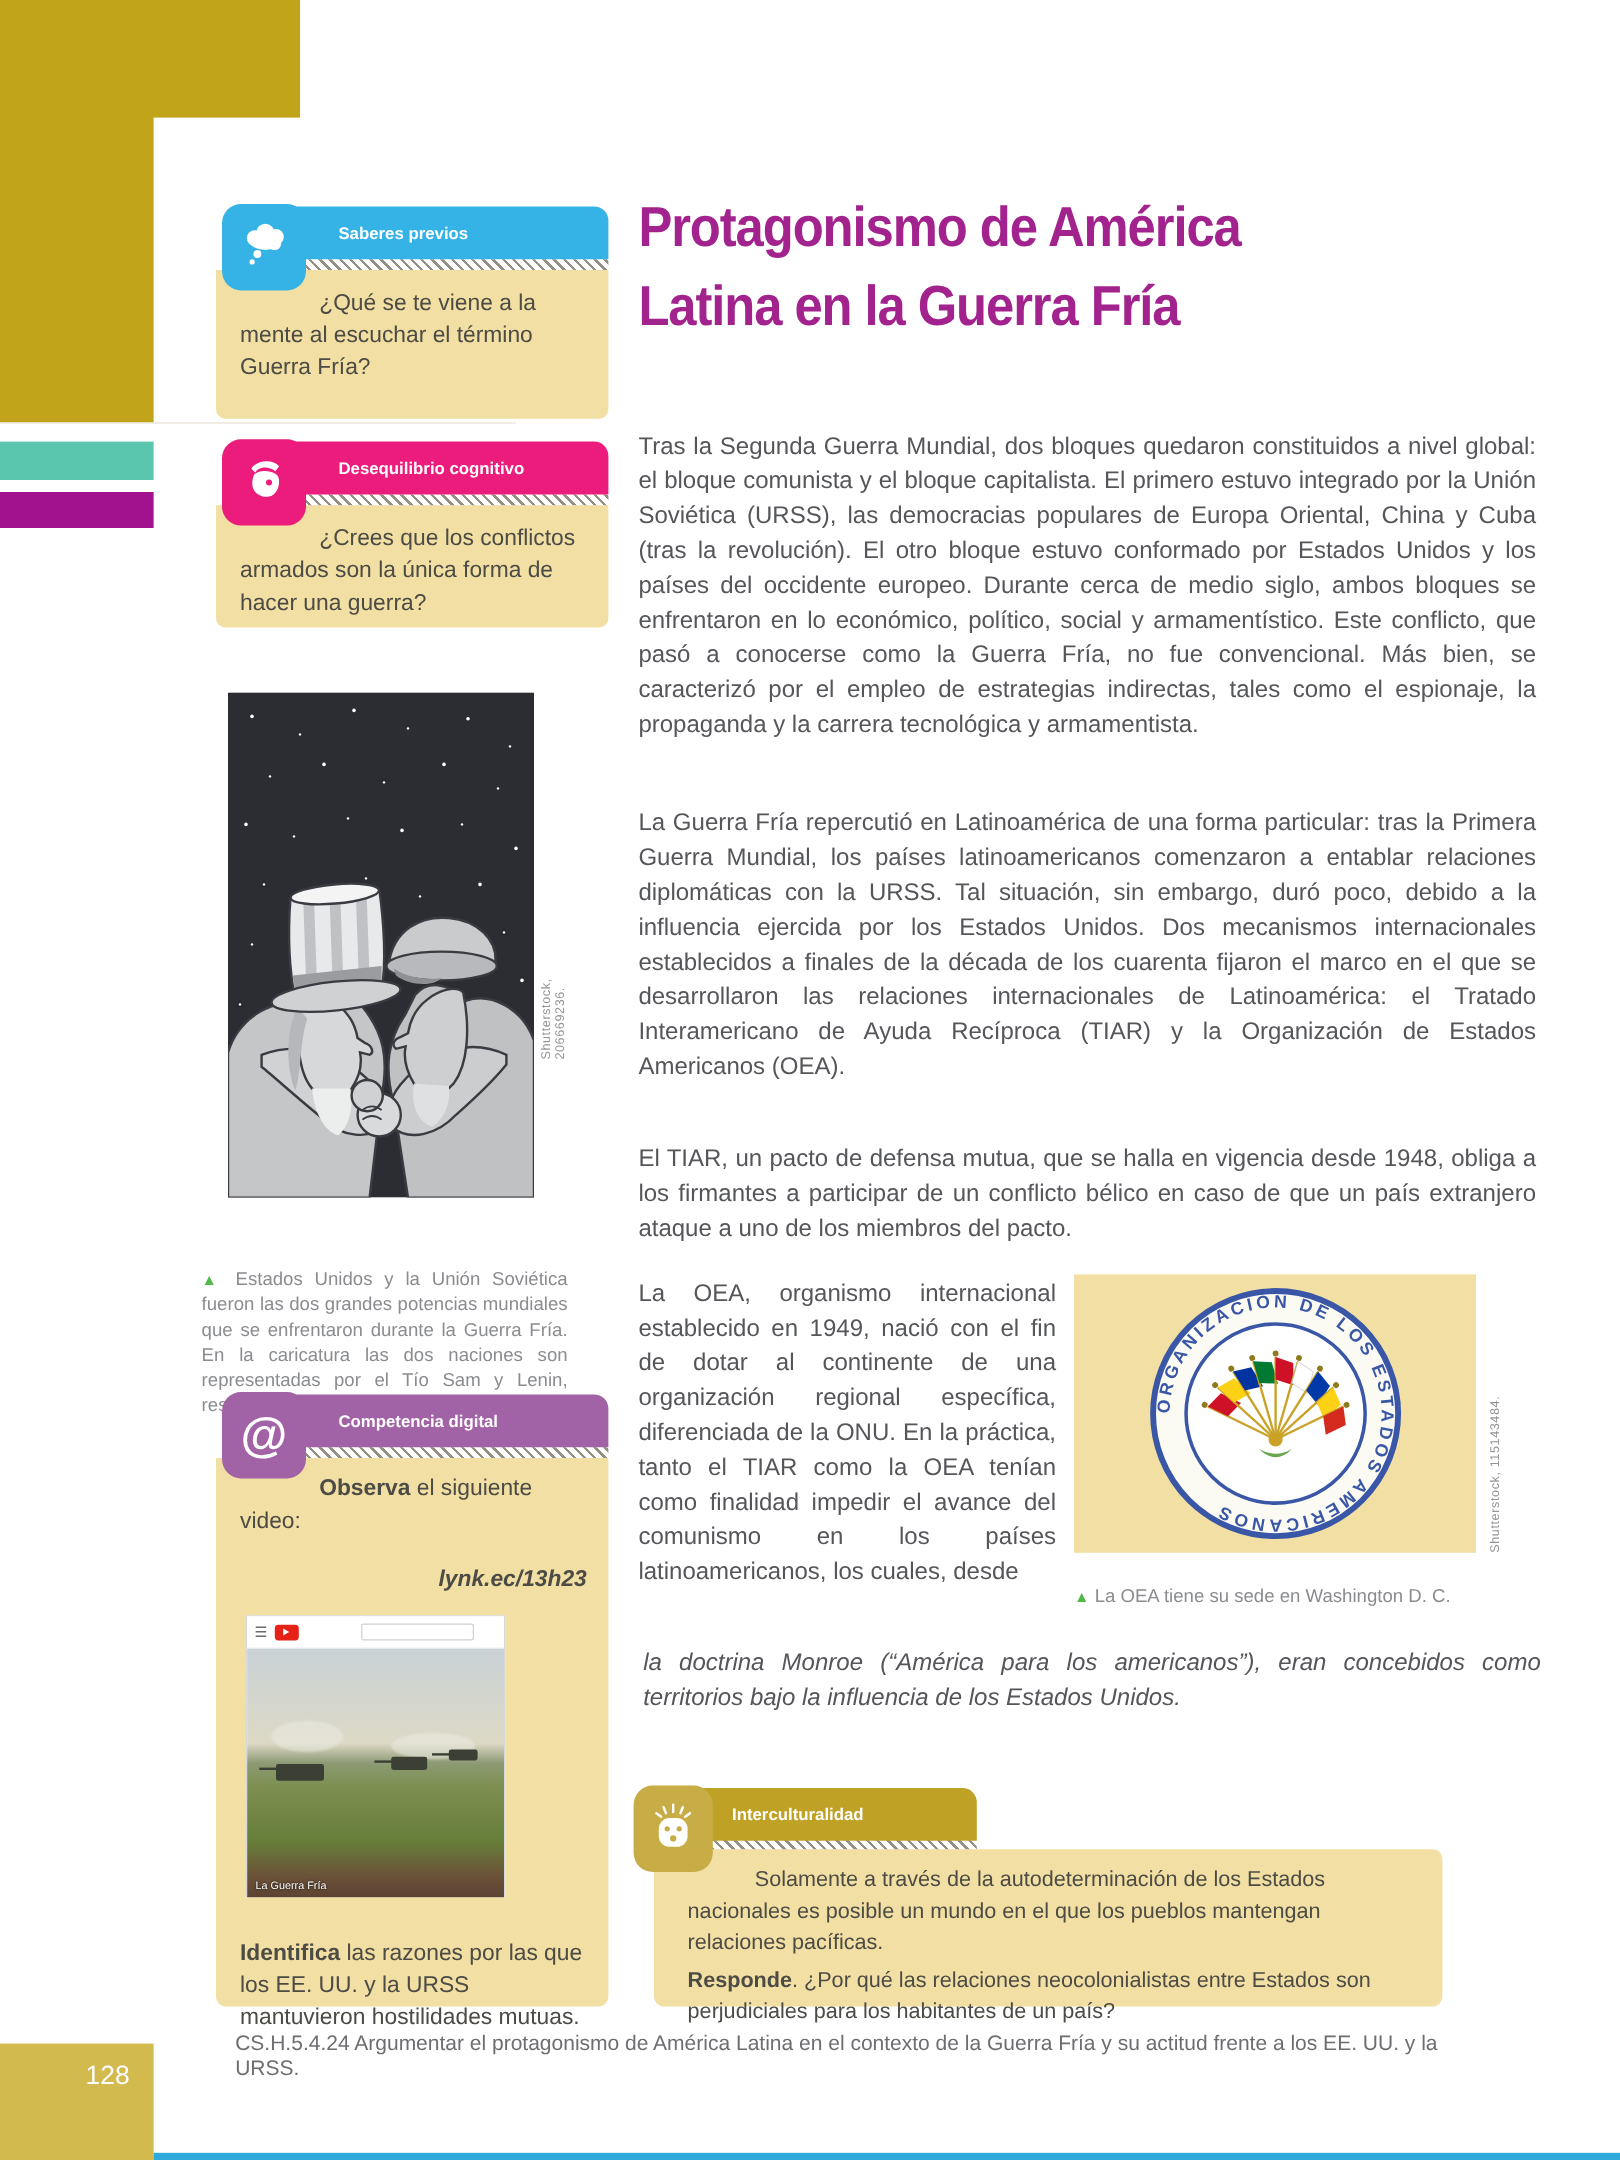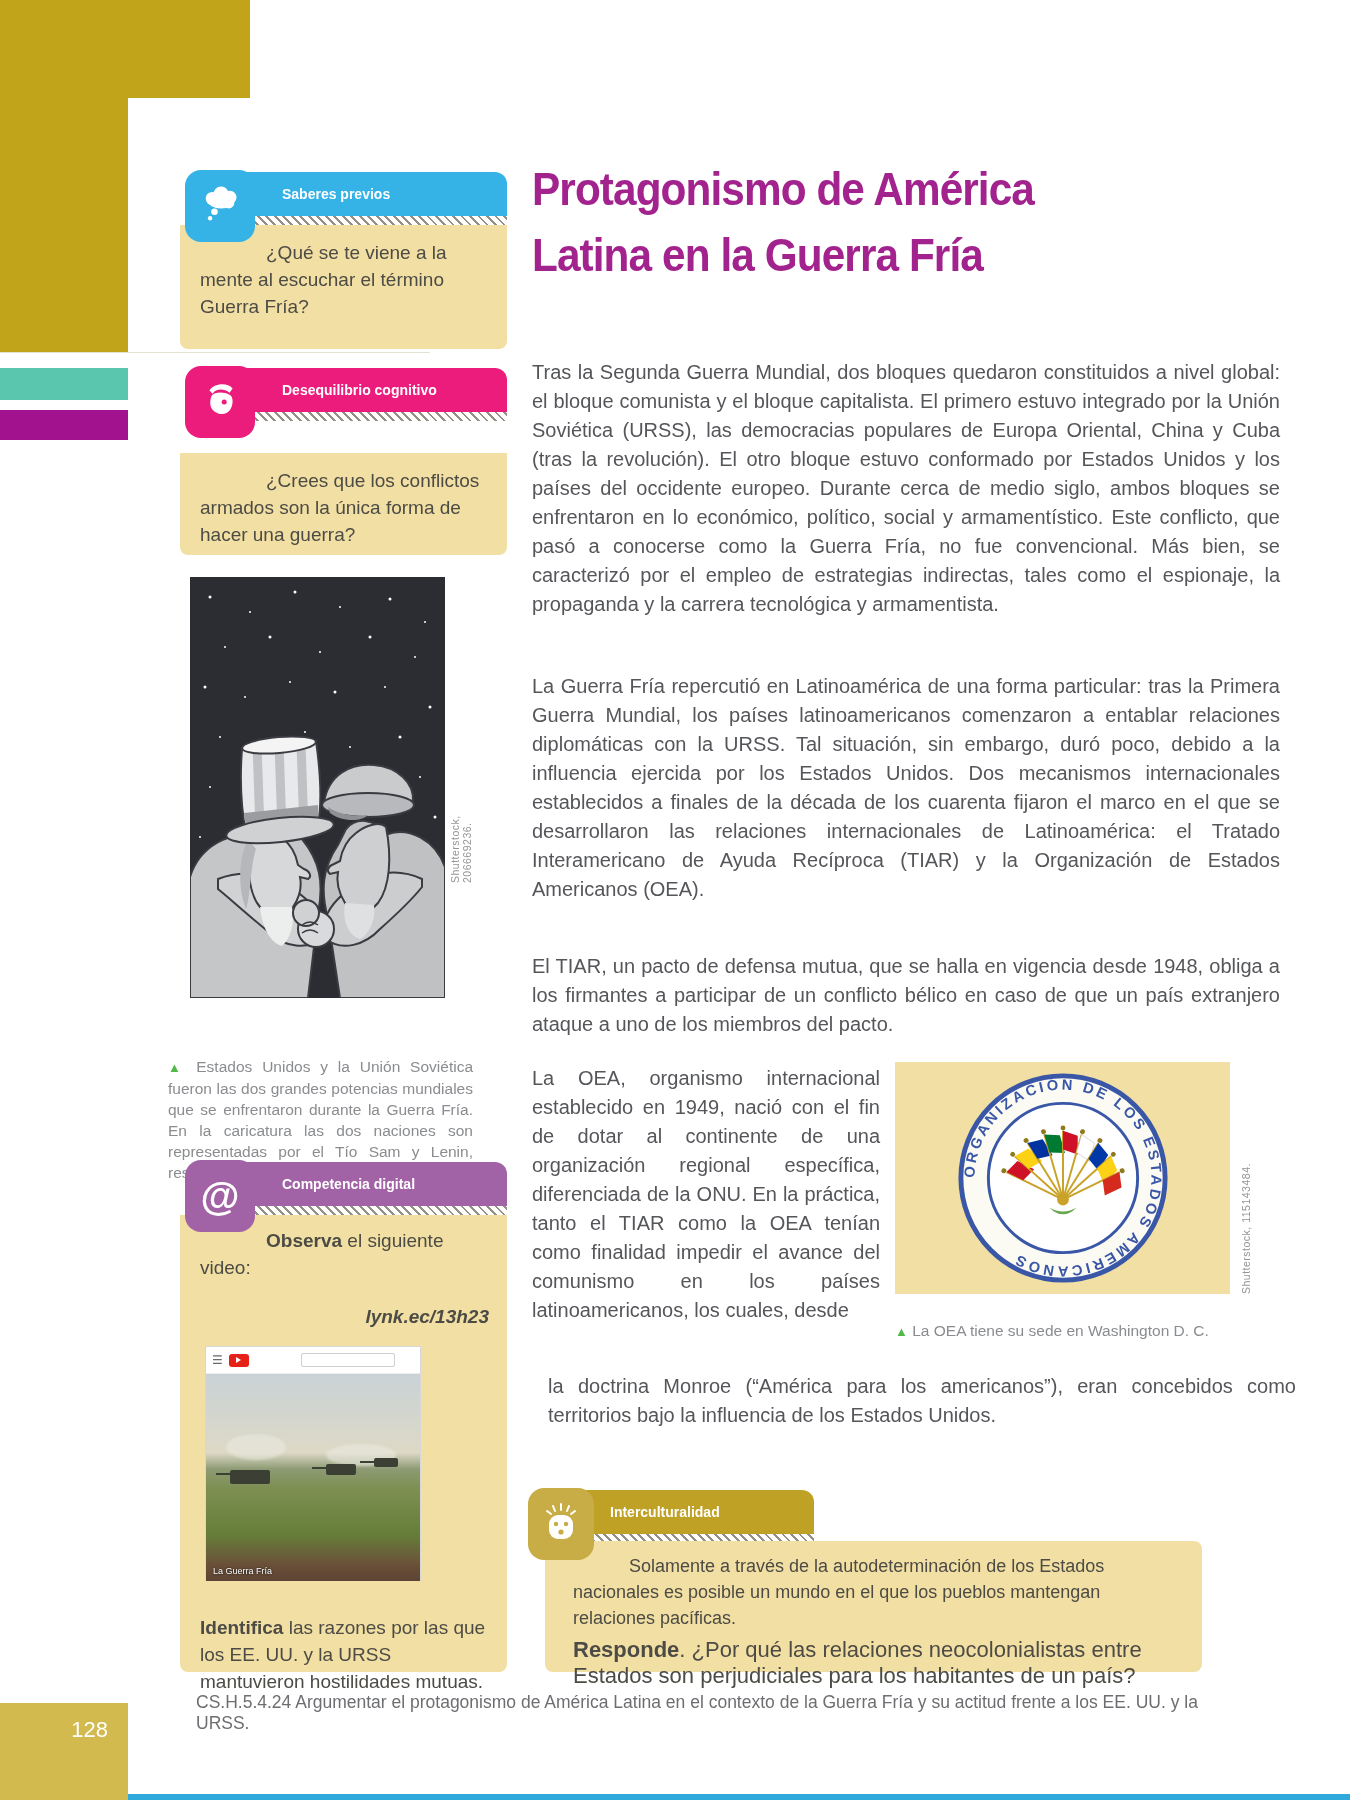--- a/index.html
+++ b/index.html
@@ -106,21 +106,21 @@
           <path d="M12,16 C9,24 11,31 19,33 C27,35 32,29 32,21 C32,18 31,16 29,15 C24,12 15,12 12,16 Z"></path>
         </g>
         <circle cx="24" cy="22" r="2.4" fill="#ec1c7c"></circle>
       </svg>
     </span>
   </div>
   <div class="abs hbar pink" style="left:240px;top:368px;width:267px;">
     <span>Desequilibrio cognitivo</span>
   </div>
   <div class="abs hatch" style="left:240px;top:412px;width:267px;"></div>
-  <div class="abs cream" style="left:180px;top:421px;width:327px;height:102px;padding:14px 18px 0 20px;margin-top:32px;">
+  <div class="abs cream" style="left:180px;top:421px;width:327px;height:102px;padding:14px 18px 0 20px;">
     <p class="indent">¿Crees que los conflictos armados son la única forma de hacer una guerra?</p>
   </div>
 
   <div class="abs" style="left:190px;top:577px;width:255px;height:421px;">
     <svg width="255" height="421" viewBox="0 0 255 421">
       <rect width="255" height="421" fill="#2c2c33"></rect>
       <g fill="#fff">
         <circle cx="20" cy="20" r="1.5"></circle>
           <circle cx="60" cy="35" r="1"></circle>
           <circle cx="105" cy="15" r="1.5"></circle>
@@ -226,21 +226,21 @@
 
   <div class="abs" style="left:532px;top:156px;">
     <div class="title-line">Protagonismo de América</div>
     <div class="title-line">Latina en la Guerra Fría</div>
   </div>
 
   <div class="abs body-p" style="left:532px;top:358px;width:748px;">Tras la Segunda Guerra Mundial, dos bloques quedaron constituidos a nivel global: el bloque comunista y el bloque capitalista. El primero estuvo integrado por la Unión Soviética (URSS), las democracias populares de Europa Oriental, China y Cuba (tras la revolución). El otro bloque estuvo conformado por Estados Unidos y los países del occidente europeo. Durante cerca de medio siglo, ambos bloques se enfrentaron en lo económico, político, social y armamentístico. Este conflicto, que pasó a conocerse como la Guerra Fría, no fue convencional. Más bien, se caracterizó por el empleo de estrategias indirectas, tales como el espionaje, la propaganda y la carrera tecnológica y armamentista.</div>
   <div class="abs body-p" style="left:532px;top:672px;width:748px;">La Guerra Fría repercutió en Latinoamérica de una forma particular: tras la Primera Guerra Mundial, los países latinoamericanos comenzaron a entablar relaciones diplomáticas con la URSS. Tal situación, sin embargo, duró poco, debido a la influencia ejercida por los Estados Unidos. Dos mecanismos internacionales establecidos a finales de la década de los cuarenta fijaron el marco en el que se desarrollaron las relaciones internacionales de Latinoamérica: el Tratado Interamericano de Ayuda Recíproca (TIAR) y la Organización de Estados Americanos (OEA).</div>
   <div class="abs body-p" style="left:532px;top:952px;width:748px;">El TIAR, un pacto de defensa mutua, que se halla en vigencia desde 1948, obliga a los firmantes a participar de un conflicto bélico en caso de que un país extranjero ataque a uno de los miembros del pacto.</div>
   <div class="abs body-p" style="left:532px;top:1064px;width:348px;">La OEA, organismo internacional establecido en 1949, nació con el fin de dotar al continente de una organización regional específica, diferenciada de la ONU. En la práctica, tanto el TIAR como la OEA tenían como finalidad impedir el avance del comunismo en los países latinoamericanos, los cuales, desde</div>
-  <div class="abs body-p" style="left:548px;top:1372px;width:748px;">la doctrina Monroe (“América para los americanos”), eran concebidos como territorios bajo la influencia de los Estados Unidos.</div>
+  <div class="abs body-p" style="left:536px;top:1372px;width:748px;font-style:italic;">la doctrina Monroe (“América para los americanos”), eran concebidos como territorios bajo la influencia de los Estados Unidos.</div>
 
   <div class="abs" style="left:895px;top:1062px;width:335px;height:232px;background:#f2dfa3;display:flex;align-items:center;justify-content:center;">
     <svg width="216" height="216" viewBox="0 0 220 220">
       <circle cx="110" cy="110" r="104" fill="#fbfbf4" stroke="#3a57a7" stroke-width="5"></circle>
       <circle cx="110" cy="110" r="76" fill="#ffffff" stroke="#3a57a7" stroke-width="3"></circle>
       <defs>
         <path id="sealArc" d="M110,110 m-90,0 a90,90 0 1,1 180,0 a90,90 0 1,1 -180,0"></path>
         <clipPath id="sealClip">
             <circle cx="110" cy="110" r="74"></circle>
           </clipPath>
@@ -323,20 +323,20 @@
         <circle cx="20" cy="31" r="2.6" fill="#c8ac46"></circle>
       </svg>
     </span>
   </div>
   <div class="abs hbar oliveh" style="left:576px;top:1490px;width:238px;padding-left:34px;">
     <span>Interculturalidad</span>
   </div>
   <div class="abs hatch" style="left:576px;top:1532px;width:238px;"></div>
   <div class="abs cream" style="left:545px;top:1541px;width:657px;height:131px;padding:12px 26px 0 28px;border-radius:0 8px 8px 8px;">
     <p style="text-indent:56px;font-size:18px;line-height:26px;">Solamente a través de la autodeterminación de los Estados nacionales es posible un mundo en el que los pueblos mantengan relaciones pacíficas.</p>
-    <p style="font-size:22px;line-height:26px;margin-top:6px;">
+    <p style="font-size:18px;line-height:26px;margin-top:6px;">
       <span class="boldrun">Responde</span><span>. ¿Por qué las relaciones neocolonialistas entre Estados son perjudiciales para los habitantes de un país?</span>
     </p>
   </div>
 
   <div class="abs footer-std" style="left:196px;top:1692px;width:1020px;">CS.H.5.4.24 Argumentar el protagonismo de América Latina en el contexto de la Guerra Fría y su actitud frente a los EE. UU. y la URSS.</div>
 
 </div>
 
 </body></html>

